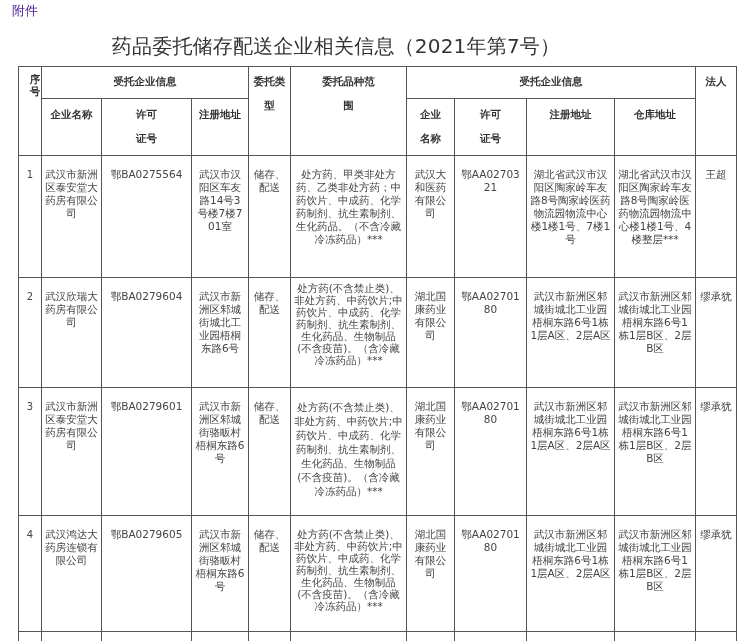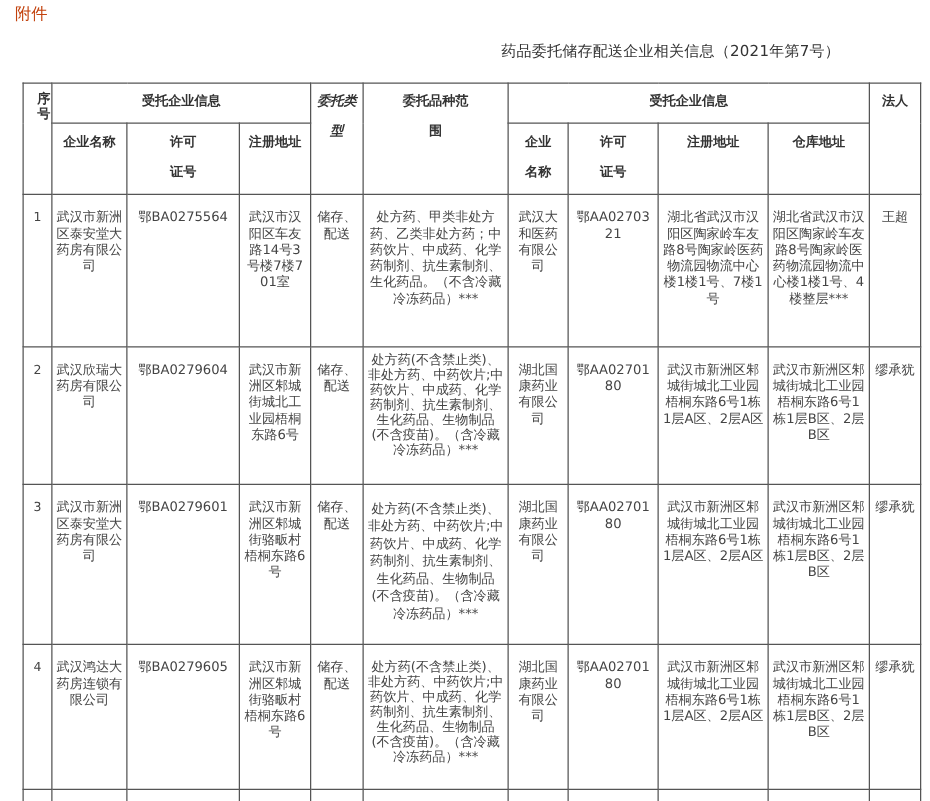--- a/index.html
+++ b/index.html
@@ -13,29 +13,29 @@
       overflow: hidden;
       position: relative;
       font-family: "DejaVu Sans", "Liberation Sans", sans-serif;
       color: #333333;
     }
     .attachment-label {
       position: absolute;
       left: 12px;
       top: 2px;
       font-size: 13px;
-      color: #c2410c;
+      color: #4c1d95;
     }
     .doc-title {
       position: absolute;
       left: 0;
       width: 672px;
       top: 33px;
-      text-align: right;
-      font-size: 12px;
+      text-align: center;
+      font-size: 20px;
       color: #333333;
       letter-spacing: 0.2px;
     }
     table.info-table {
       position: absolute;
       left: 18px;
       top: 66px;
       border-collapse: collapse;
       table-layout: fixed;
       width: 718px;
@@ -90,21 +90,21 @@
   </colgroup>
   <thead>
     <tr class="head-top">
       <th rowspan="2">
         <div class="hcell" style="padding-top:6px;line-height:12px;margin-left:10px;">序号</div>
       </th>
       <th colspan="3">
         <div class="hgroup">受托企业信息</div>
       </th>
       <th rowspan="2">
-        <div class="hcell tall" style="padding-top:2px;padding-left:4px;padding-right:4px;font-style:italic;">委托类型</div>
+        <div class="hcell tall" style="padding-top:2px;padding-left:4px;padding-right:4px;">委托类型</div>
       </th>
       <th rowspan="2">
         <div class="hcell tall" style="padding-top:2px;padding-left:30px;padding-right:30px;text-align:center;">委托品种范围</div>
       </th>
       <th colspan="4">
         <div class="hgroup">受托企业信息</div>
       </th>
       <th rowspan="2">
         <div class="hcell" style="padding-top:8px;">法人</div>
       </th>

